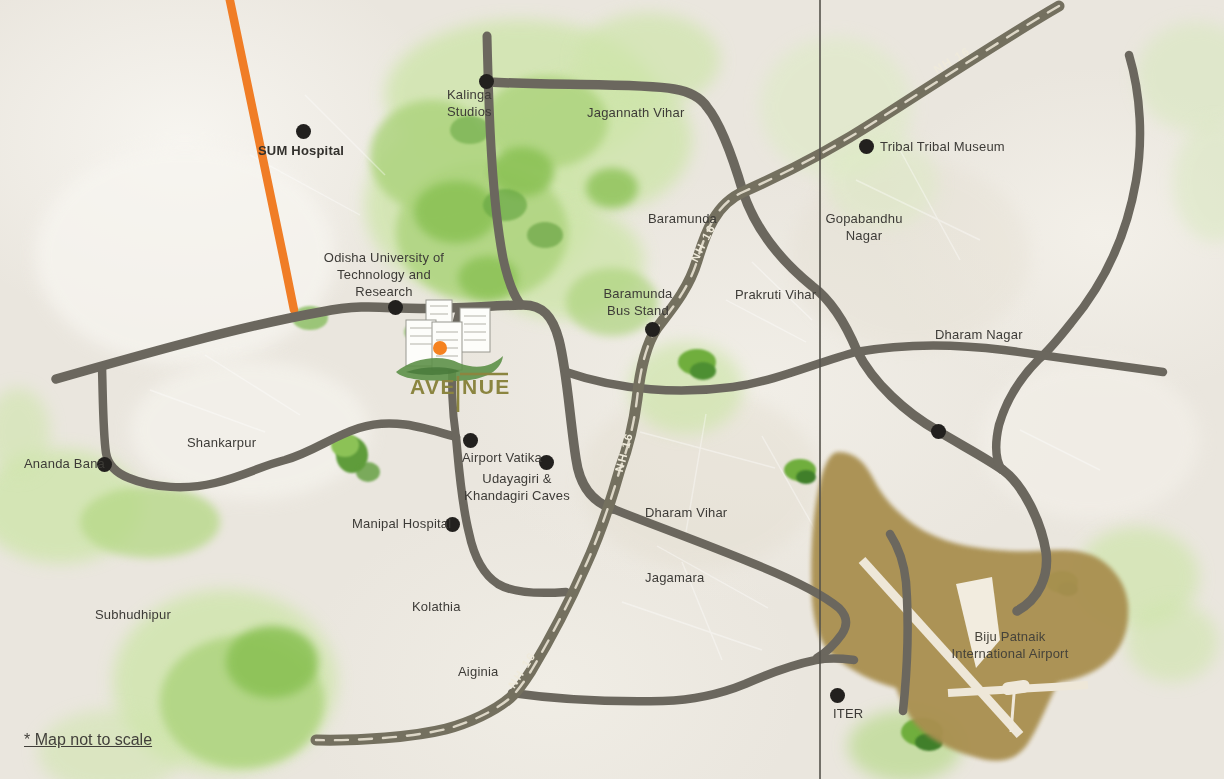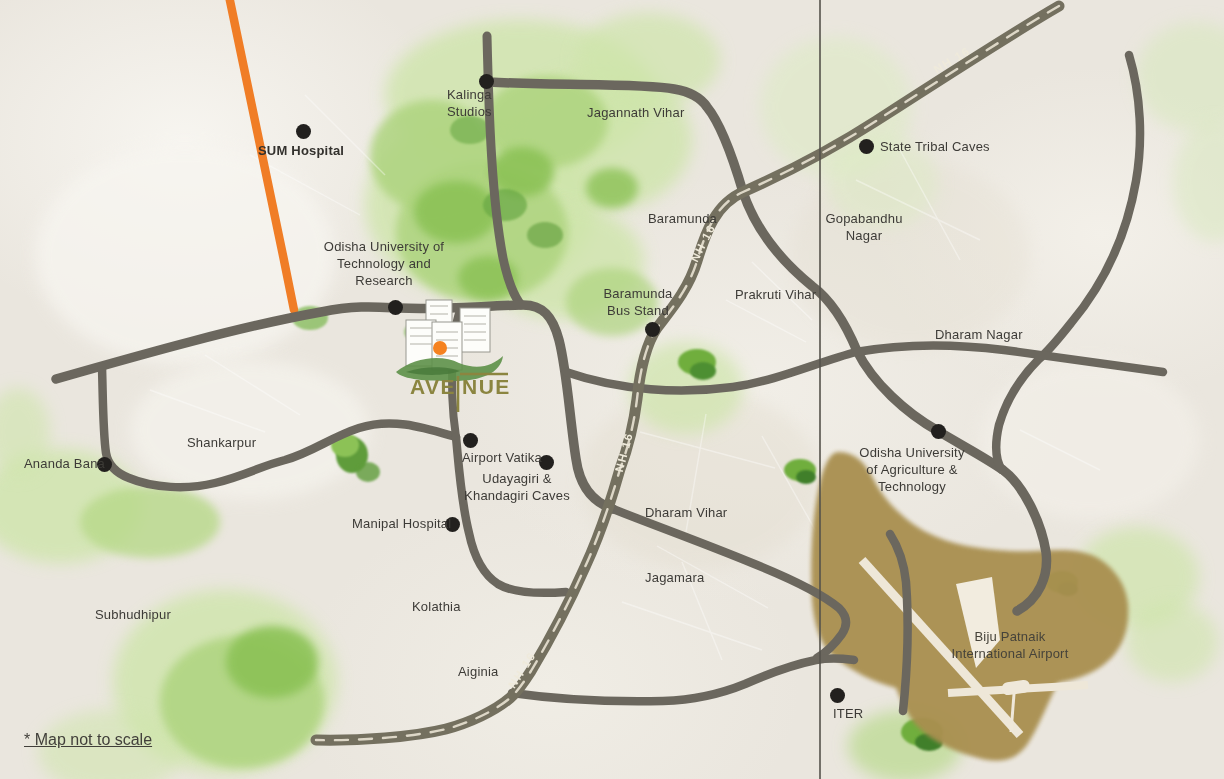--- a/index.html
+++ b/index.html
@@ -209,40 +209,37 @@
 <div class="dot" style="left:546px;top:462px;"></div>
 <div class="dot" style="left:452px;top:524px;"></div>
 <div class="dot" style="left:104px;top:464px;"></div>
 <div class="dot" style="left:938px;top:431px;"></div>
 <div class="dot" style="left:837px;top:695px;"></div>
 
 <div class="lbl b" style="left:258px;top:142px;">SUM Hospital</div>
 <div class="lbl" style="left:447px;top:86px;">Kalinga
 Studios</div>
 <div class="lbl" style="left:587px;top:104px;">Jagannath Vihar</div>
-<div class="lbl" style="left:880px;top:138px;">State Tribal Caves</div>
+<div class="lbl" style="left:880px;top:138px;">Tribal Tribal Museum</div>
 <div class="lbl" style="left:648px;top:210px;">Baramunda</div>
 <div class="lbl c" style="left:864px;top:210px;">Gopabandhu
 Nagar</div>
-<div class="lbl c" style="left:384px;top:238px;">Odisha University of
+<div class="lbl c" style="left:384px;top:249px;">Odisha University of
 Technology and
 Research</div>
 <div class="lbl c" style="left:638px;top:285px;">Baramunda
 Bus Stand</div>
 <div class="lbl" style="left:735px;top:286px;">Prakruti Vihar</div>
 <div class="lbl" style="left:935px;top:326px;">Dharam Nagar</div>
 <div class="lbl" style="left:187px;top:434px;">Shankarpur</div>
 <div class="lbl" style="left:24px;top:455px;">Ananda Bana</div>
 <div class="lbl" style="left:462px;top:449px;">Airport Vatika</div>
 <div class="lbl c" style="left:517px;top:470px;">Udayagiri &amp;
 Khandagiri Caves</div>
 <div class="lbl" style="left:352px;top:515px;">Manipal Hospital</div>
-<div class="lbl c" style="left:912px;top:444px;">Odisha University
-of Agriculture &amp;
-Technology</div>
 <div class="lbl" style="left:645px;top:504px;">Dharam Vihar</div>
 <div class="lbl" style="left:645px;top:569px;">Jagamara</div>
 <div class="lbl" style="left:412px;top:598px;">Kolathia</div>
 <div class="lbl" style="left:458px;top:663px;">Aiginia</div>
 <div class="lbl" style="left:95px;top:606px;">Subhudhipur</div>
 <div class="lbl" style="left:833px;top:705px;">ITER</div>
 <div class="lbl c" style="left:1010px;top:628px;color:#46433a;">Biju Patnaik
 International Airport</div>
 
 <div class="note" style="left:24px;top:731px;">* Map not to scale</div>

